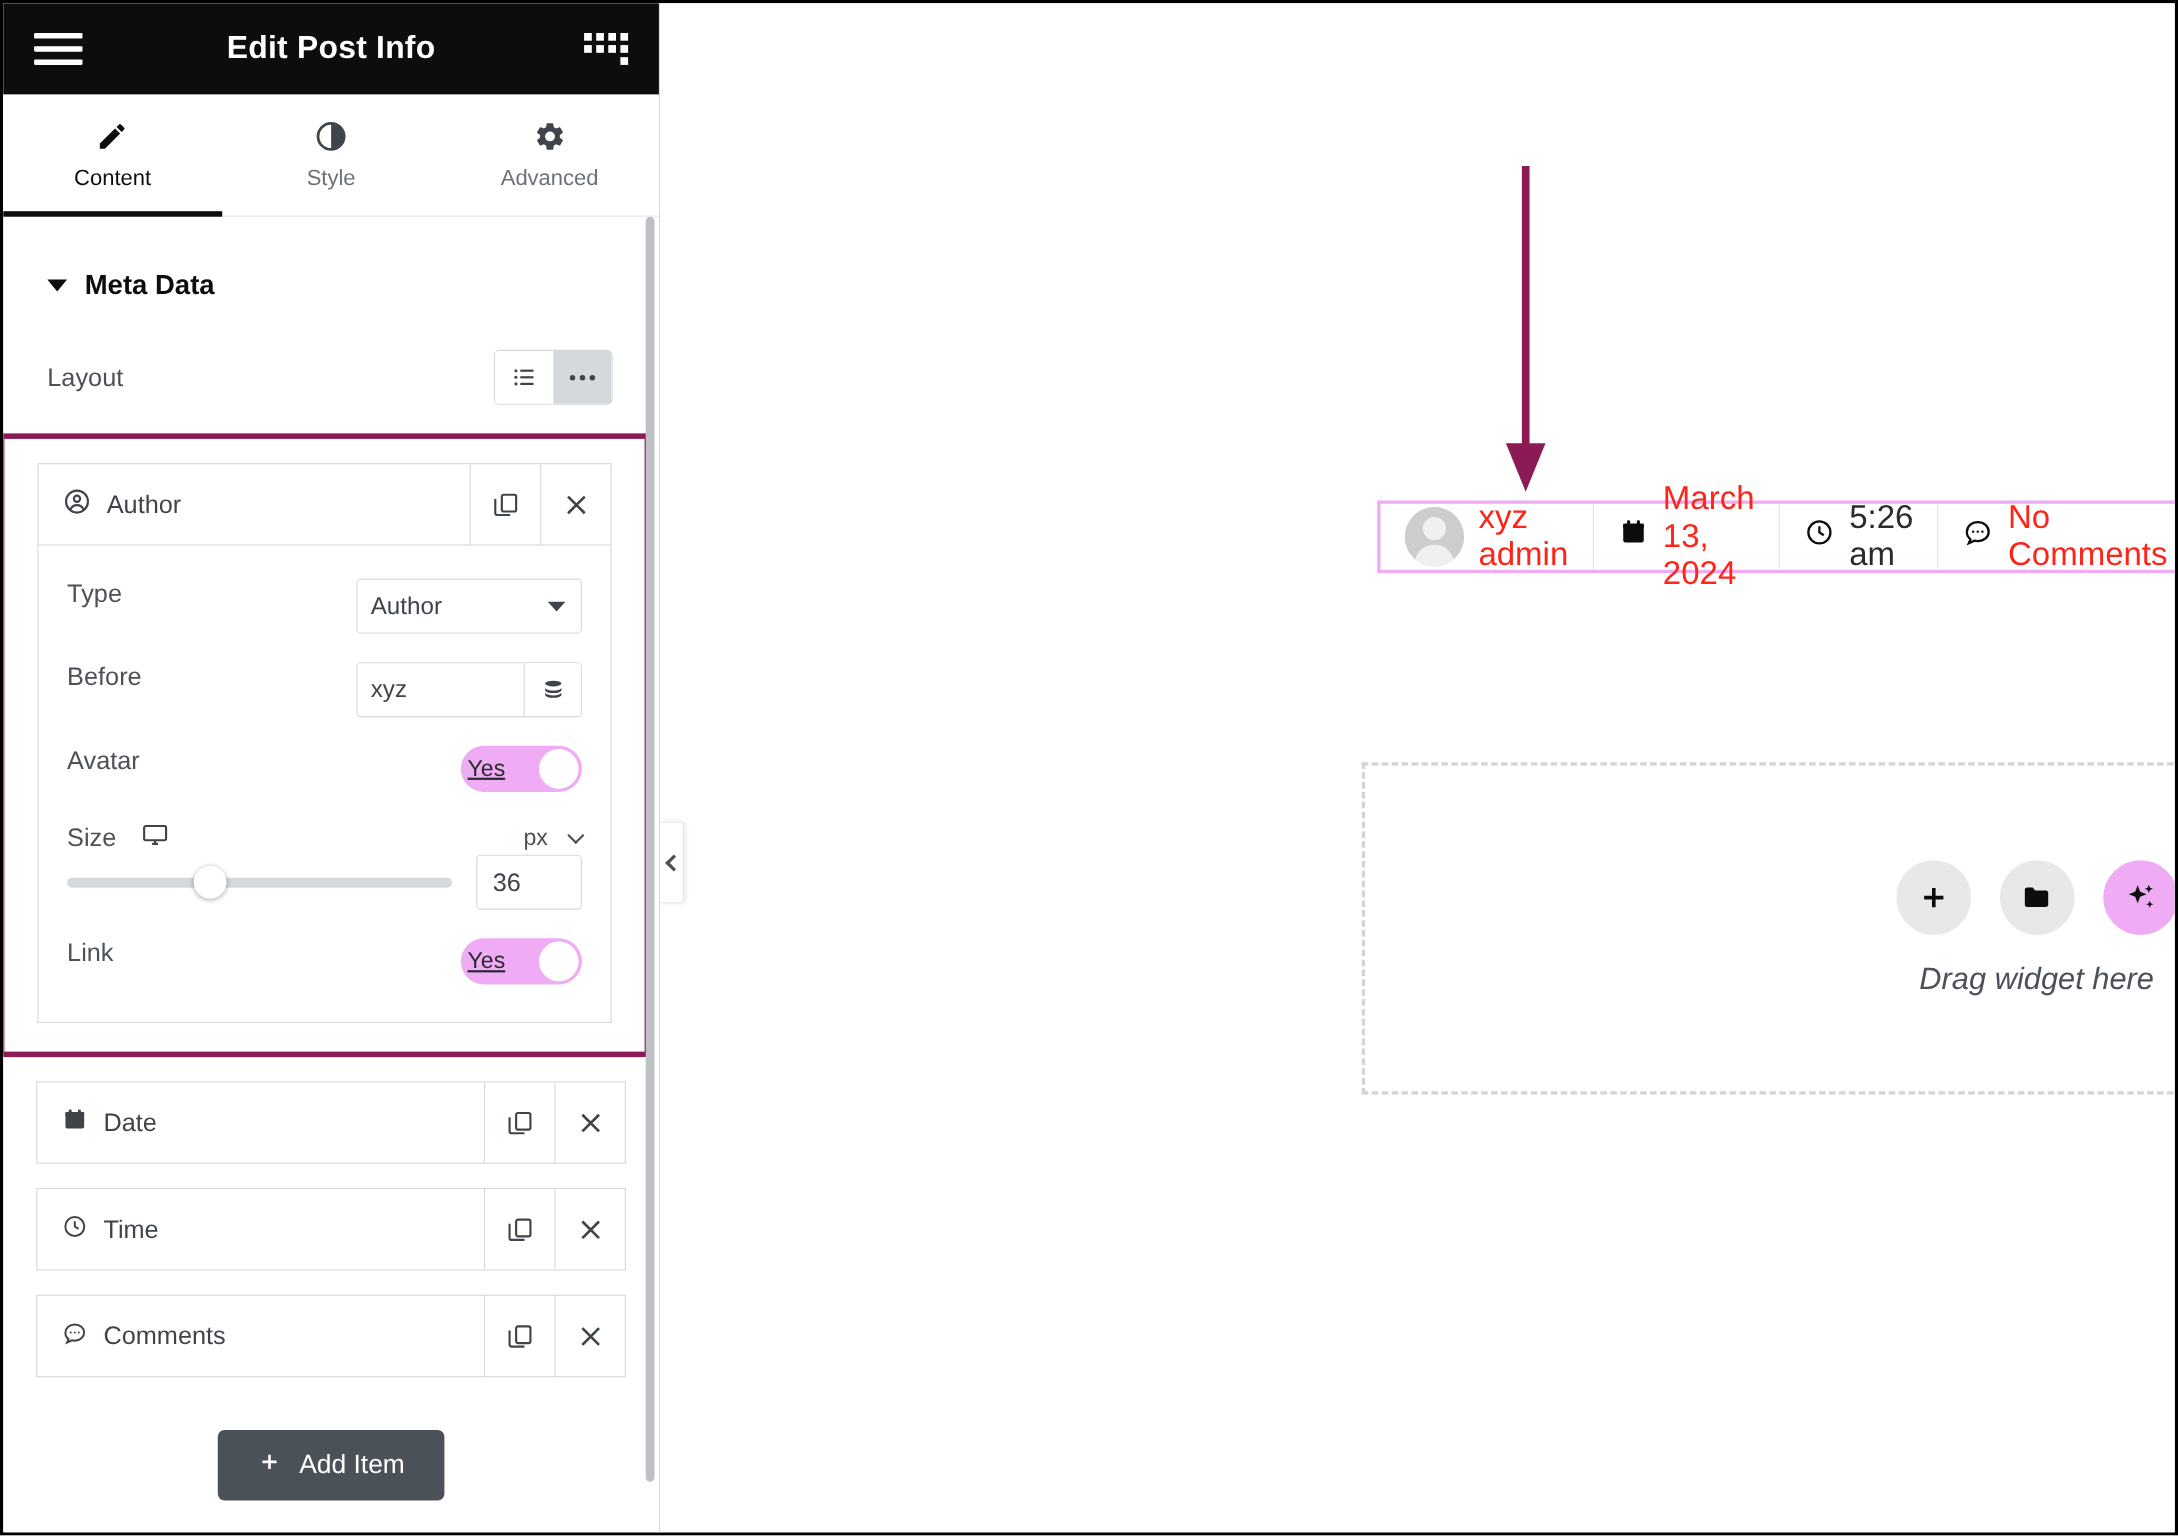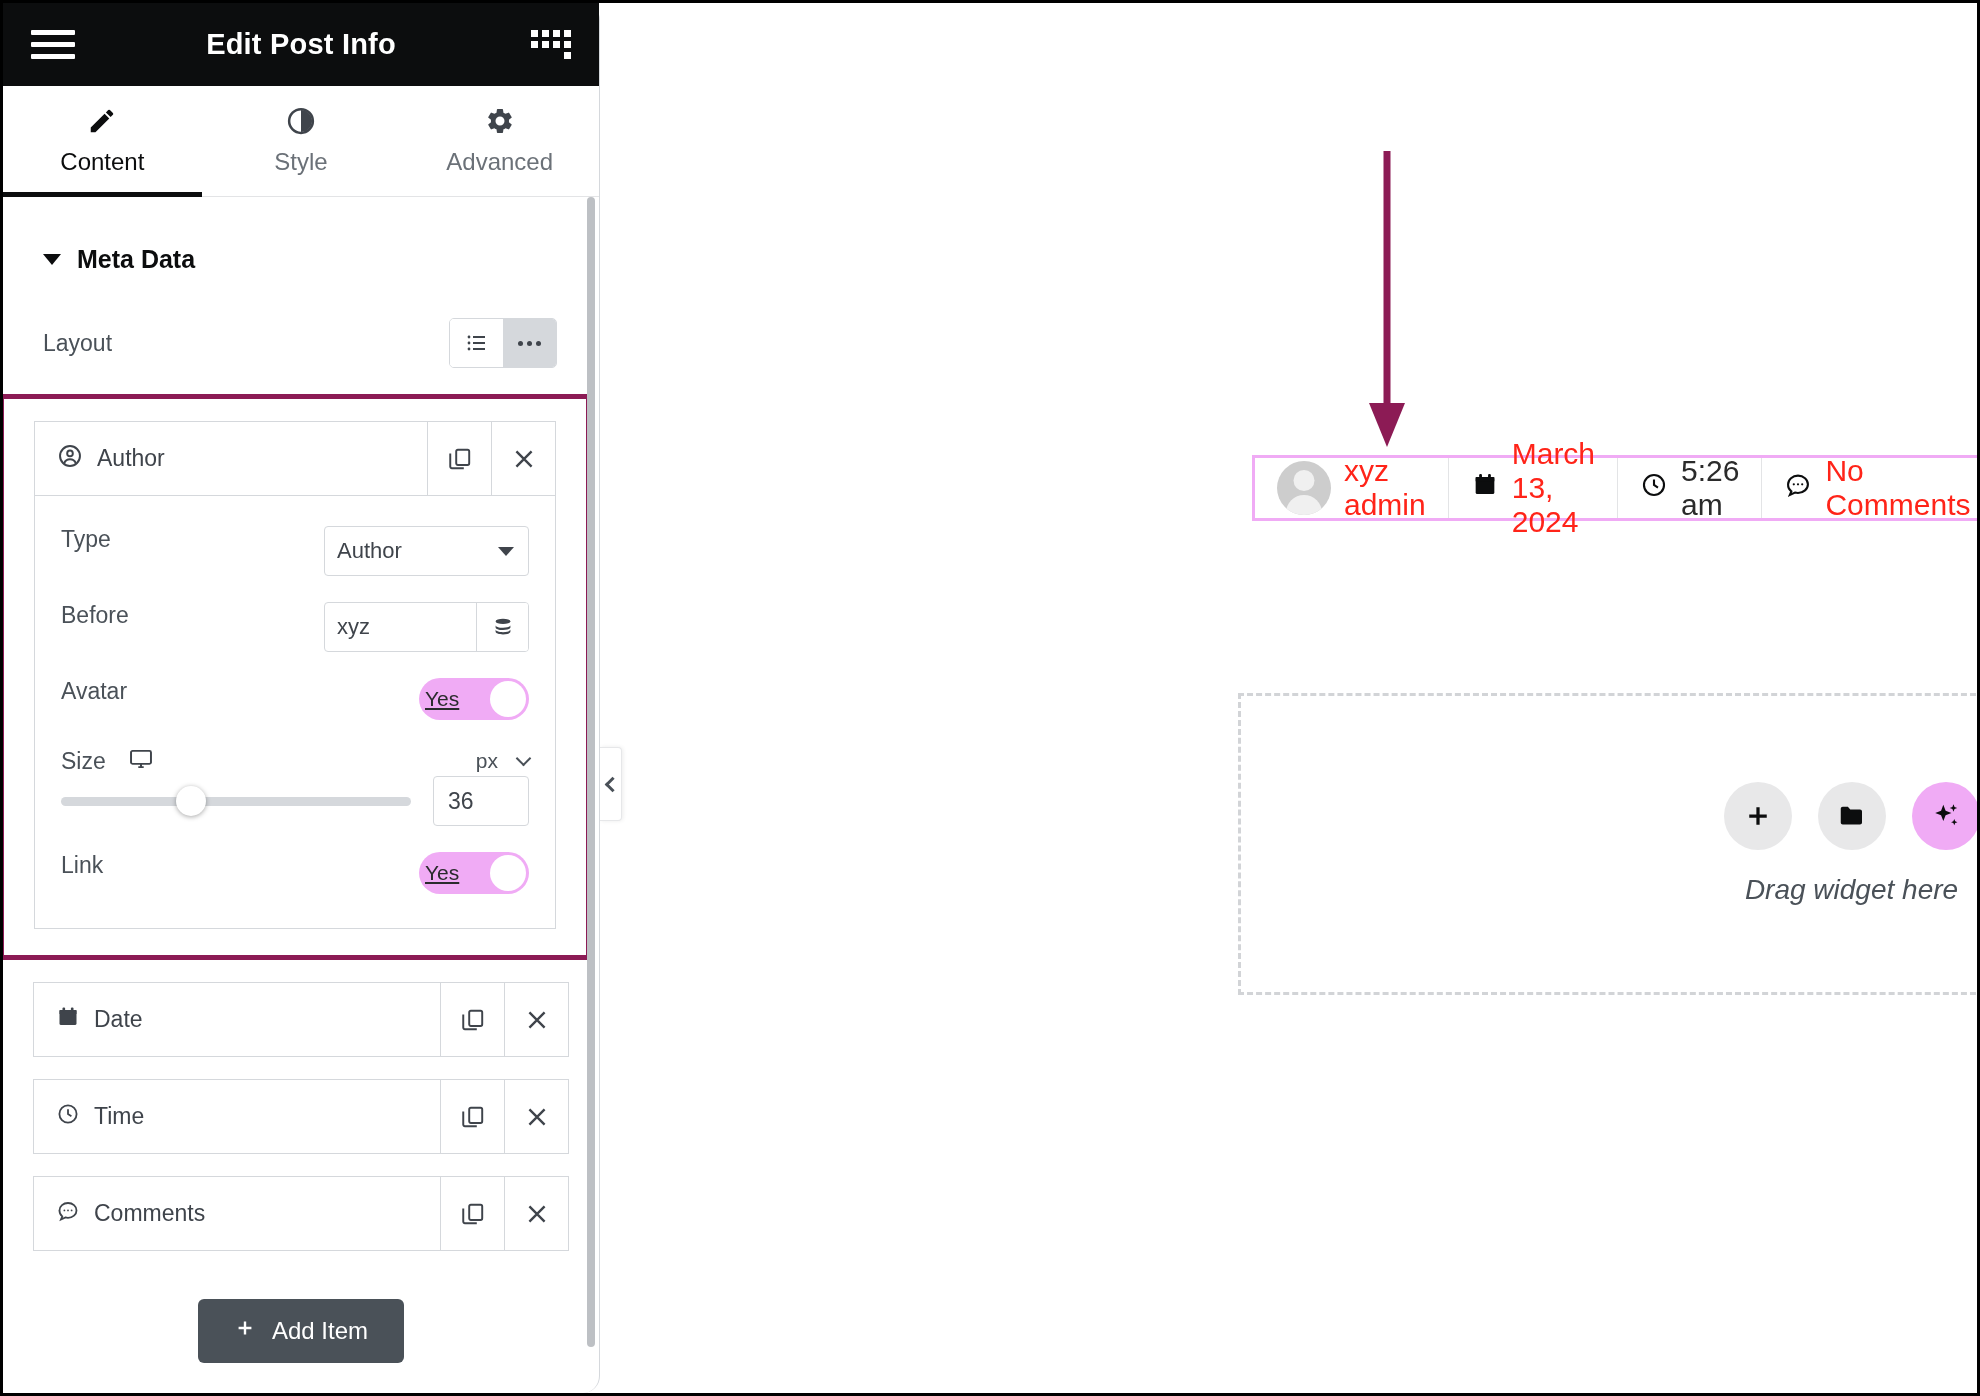--- a/index.html
+++ b/index.html
@@ -19,21 +19,20 @@
 
   
   .sidebar {
     width: 597px;
     flex: 0 0 597px;
     background: #fff;
     display: flex;
     flex-direction: column;
     border-right: 1px solid #d5d8dc;
     position: relative;
-    border-radius: 17px;
   }
   .panel-header {
     height: 83px;
     background: #0c0d0e;
     display: flex;
     align-items: center;
     padding: 0 28px;
     flex: 0 0 83px;
   }
   .hamburger { width: 44px; cursor: pointer; display:flex; flex-direction:column; gap:7px; }
@@ -58,21 +57,21 @@
   }
   .tab {
     flex: 1;
     display: flex;
     flex-direction: column;
     align-items: center;
     justify-content: center;
     gap: 12px;
     cursor: pointer;
     color: #6b7178;
-    font-size: 24px;
+    font-size: 20px;
     position: relative;
   }
   .tab.active { color: #0c0d0e; font-weight: 400; }
   .tab.active::after {
     content: "";
     position: absolute;
     left: 0; right: 0; bottom: -1px;
     height: 5px;
     background: #0c0d0e;
   }

